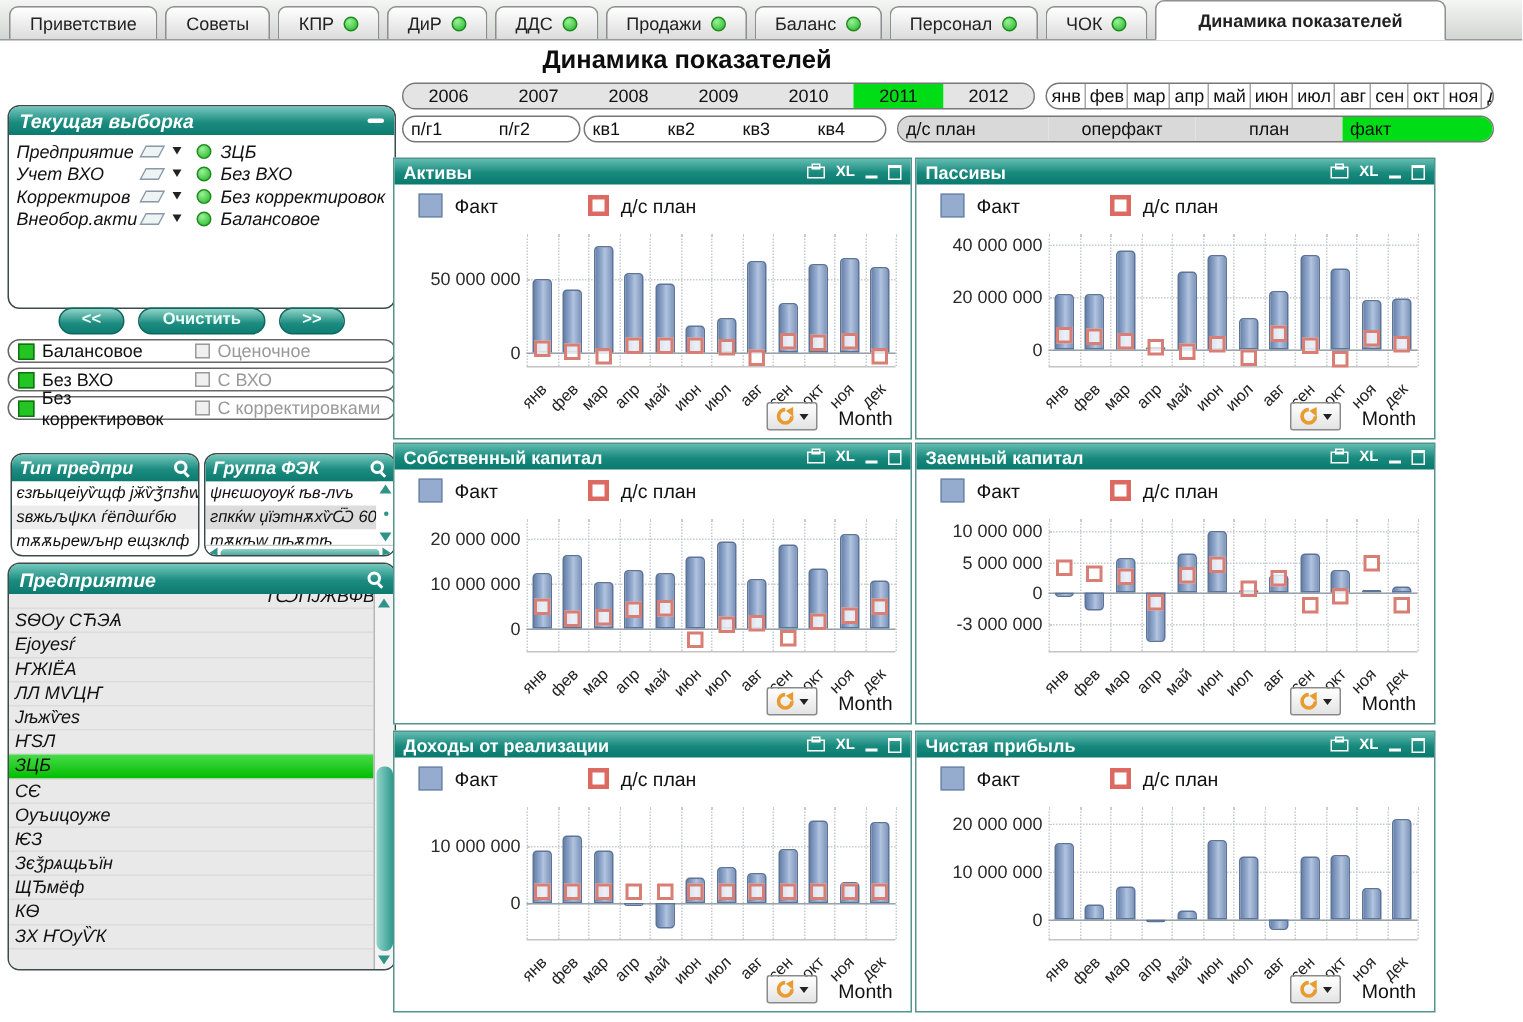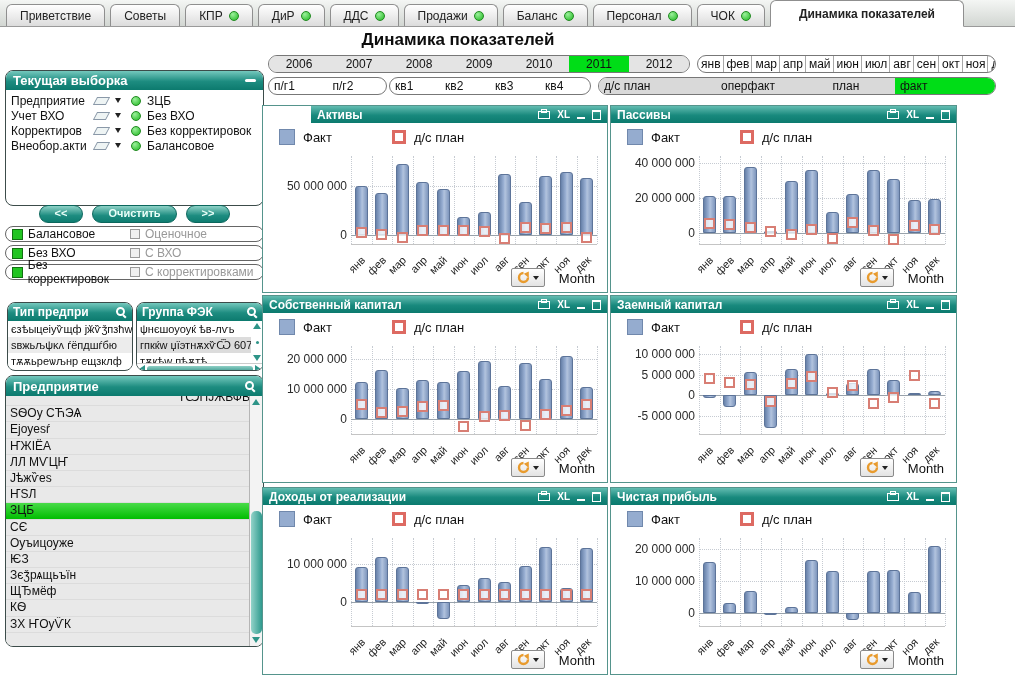--- a/index.html
+++ b/index.html
@@ -28,21 +28,21 @@
   .strip.years .cell{background:#e4e4e4;}
   .strip.months .cell{border-right:1px solid #a8a8a8;justify-content:flex-end;padding-right:2px;}
   .strip.months .cell:last-child{border-right:none;}
   .strip .cell.sel{background:#00dd17;}
   .strip.halves .cell,.strip.quarters .cell{justify-content:flex-start;padding-left:5px;}
   .strip.scen .cell{background:#d9d9d9;}
   .strip.scen .cell.sel{background:#00dd17;justify-content:flex-start;padding-left:5px;}
   .strip.scen .cell.first{justify-content:flex-start;padding-left:5px;}
   
   .panel{position:absolute;border:1.5px solid #3c4c4a;border-radius:8px;background:#fff;overflow:hidden;
-       box-sizing:border-box;}
+       box-sizing:border-box;font-style:italic;}
   .panel-header{height:19px;background:linear-gradient(180deg,#74c8bd 0%,#1d8c80 55%,#0c7a6e 100%);
        color:#fff;font-weight:bold;font-size:13px;display:flex;align-items:center;
        justify-content:space-between;padding:0 7px;}
   .min-dash{width:11px;height:3px;background:#fff;border-radius:2px;}
   .mag{position:relative;width:12px;height:12px;}
   .mag::before{content:'';position:absolute;left:1px;top:1px;width:5px;height:5px;
        border:2px solid #fff;border-radius:50%;}
   .mag::after{content:'';position:absolute;left:8px;top:8px;width:4px;height:2px;background:#fff;
        transform:rotate(45deg);transform-origin:left center;}
   
@@ -357,21 +357,21 @@
         <div class="erow">ЗХ ҤОуѶК</div>
       </div>
     <div class="escroll">
       <span class="tri up" style="top:3px;"></span>
       <span class="ethumb"></span>
       <span class="tri down" style="bottom:3px;"></span>
     </div>
   </div>
 
   <div id="charts">
-      <div class="chart-panel" style="left: 262px; top: 105px; width: 346px; padding-left: 48px;">
+      <div class="chart-panel" style="left: 262px; top: 105px; width: 346px;">
         <div class="chart-header">
           <span class="chart-title">Активы</span>
           <span class="hdr-icons">
             <span class="print-icon"></span>
             <span class="xl-label">XL</span>
             <span class="mini-icon"></span>
             <span class="maxi-icon"></span>
           </span>
         </div>
         <div class="legend">
@@ -641,21 +641,21 @@
           <div class="vgrid" style="left: 205px;"></div>
           <div class="vgrid" style="left: 225.5px;"></div>
           <div class="vgrid" style="left: 246px;"></div>
           <div class="hgrid" style="top: 8.18605px;"></div>
           <div class="ylab" style="top: 1.18605px;">10 000 000</div>
           <div class="hgrid" style="top: 28.6512px;"></div>
           <div class="ylab" style="top: 21.6512px;">5 000 000</div>
           <div class="hgrid" style="top: 49.1163px;"></div>
           <div class="ylab" style="top: 42.1163px;">0</div>
           <div class="hgrid" style="top: 69.5814px;"></div>
-          <div class="ylab" style="top: 62.5814px;">-5 000 000</div>
+          <div class="ylab" style="top: 62.5814px;">-3 000 000</div>
           <div class="zero" style="top: 49.1163px;"></div>
           <div class="bar neg" style="left: 3.75px; top: 49.1163px; height: 3.27442px;"></div>
           <div class="bar neg" style="left: 24.25px; top: 49.1163px; height: 12.2791px;"></div>
           <div class="bar pos" style="left: 44.75px; top: 26.1953px; height: 22.9209px;"></div>
           <div class="bar neg" style="left: 65.25px; top: 49.1163px; height: 32.7442px;"></div>
           <div class="bar pos" style="left: 85.75px; top: 22.5116px; height: 26.6047px;"></div>
           <div class="bar pos" style="left: 106.25px; top: 8.18605px; height: 40.9302px;"></div>
           <div class="bar pos" style="left: 126.75px; top: 47.0698px; height: 2.04651px;"></div>
           <div class="bar pos" style="left: 147.25px; top: 36.8372px; height: 12.2791px;"></div>
           <div class="bar pos" style="left: 167.75px; top: 22.5116px; height: 26.6047px;"></div>

